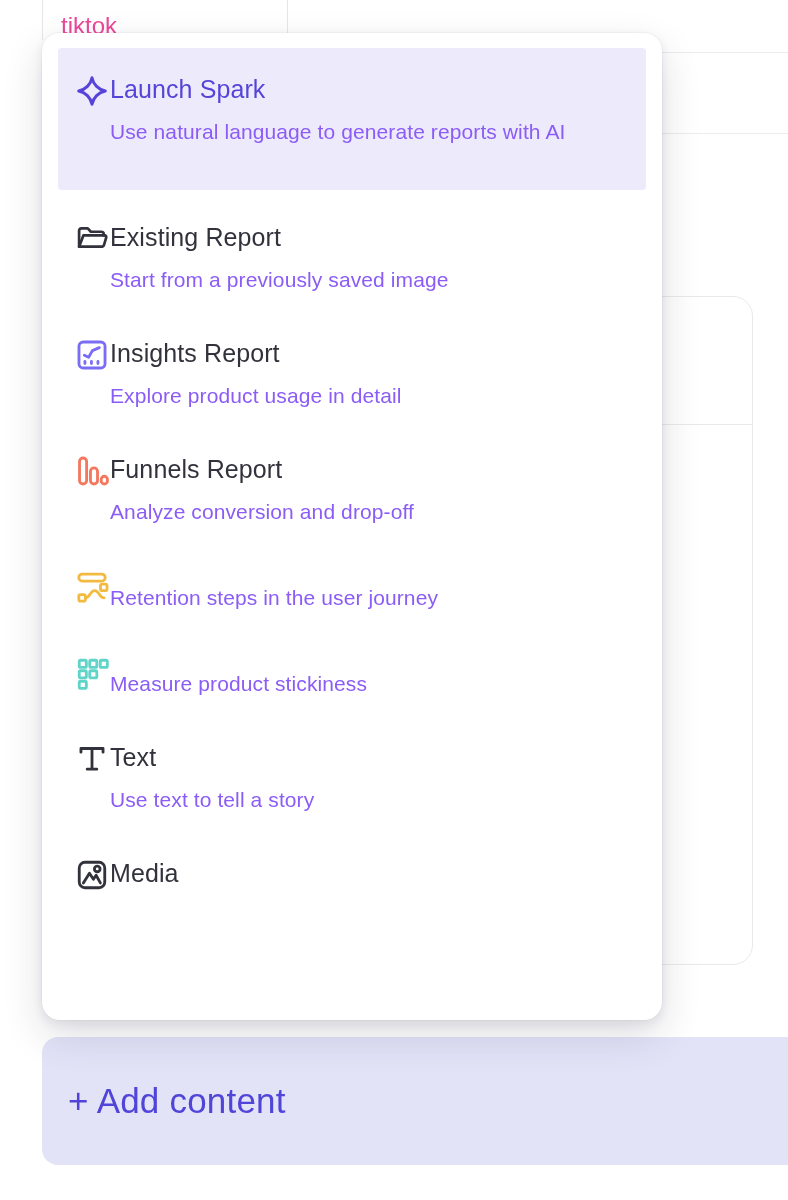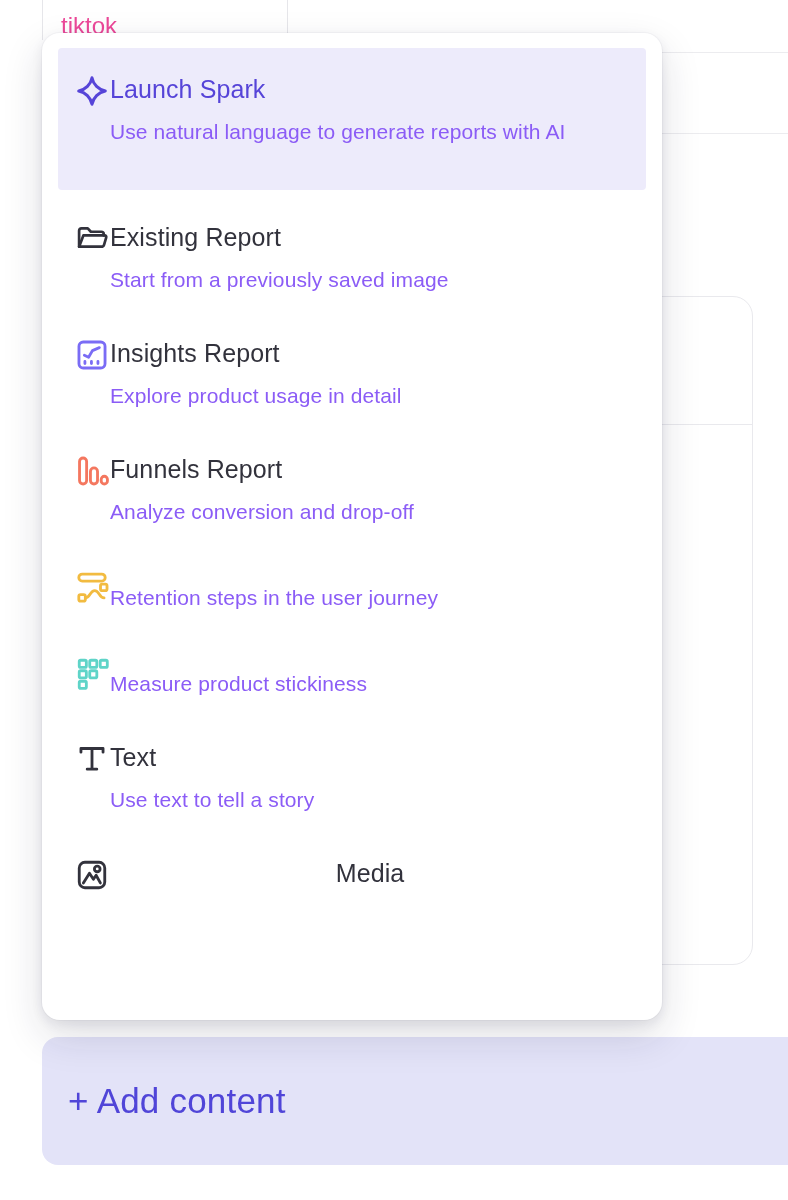--- a/index.html
+++ b/index.html
@@ -26,21 +26,21 @@
   .menu{
     position:absolute;left:42px;top:33px;width:620px;height:987px;box-sizing:border-box;
     background:#ffffff;border-radius:18px;padding:15px 16px;z-index:5;
     box-shadow:0 0 0 1px rgba(25,25,50,0.03),0 16px 40px rgba(30,30,60,0.14),0 4px 12px rgba(30,30,60,0.08);
   }
   .item{
     display:flex;padding:0 16px;box-sizing:border-box;border-radius:4px;
     cursor:pointer;
   }
   .item.std{margin-bottom:43px;}
-  .item.std:last-child{margin-bottom:6px;text-align:center;}
+  .item.std:last-child{margin-bottom:6px;}
   .item.spark{
     background:#edebfb;height:142px;padding:26px 16px 13px;margin-bottom:32px;
   }
   .icon-box{
     width:36px;flex:0 0 36px;height:34px;display:flex;align-items:center;justify-content:center;
   }
   .item .txt{flex:1;min-width:0;}
   .title{
     font-size:25px;line-height:30px;font-weight:500;color:#32323c;letter-spacing:.1px;
   }

